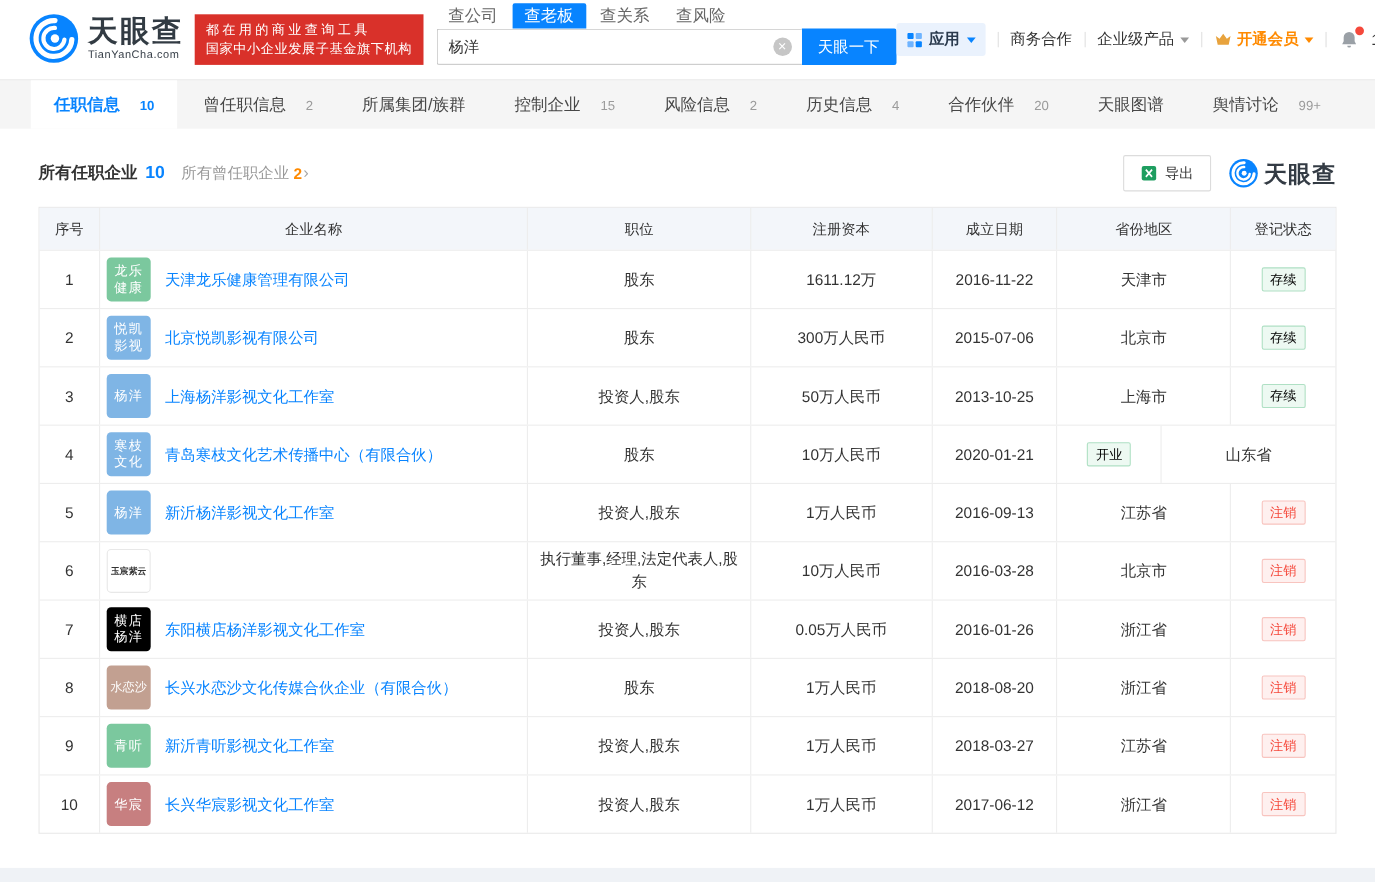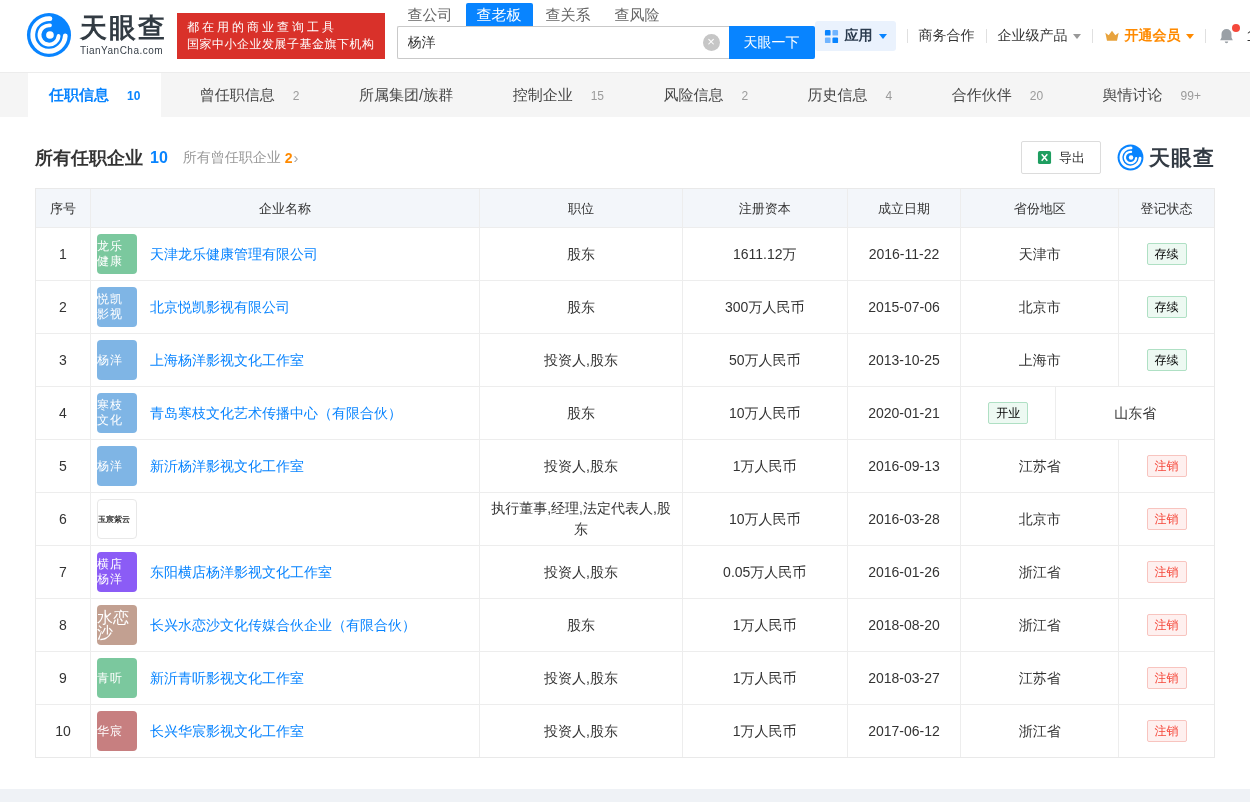--- a/index.html
+++ b/index.html
@@ -46,43 +46,43 @@
   
   .page-tabs { display:flex; justify-content:space-between; background:#F5F5F5; border-top:1px solid #ECECEC; height:45px; padding:0 28px; }
   .ptab { display:flex; align-items:center; gap:18px; padding:0 21px; font-size:15px; color:#474747; cursor:pointer; }
   .ptab .pc { font-size:12px; color:#9B9B9B; margin-top:1px; }
   .ptab.active { background:#fff; color:#0884FF; font-weight:bold; }
   .ptab.active .pc { color:#0884FF; }
 
   
   main { padding:0 35px; background:#fff; }
   .section-head { display:flex; align-items:center; margin:24px 0 14px; }
-  .sec-title { font-size:18px; font-weight:bold; color:#333; }
+  .sec-title { font-size:15px; font-weight:bold; color:#333; }
   .sec-count { font-size:16px; font-weight:bold; color:#0884FF; margin-left:7px; }
   .sec-link { margin-left:15px; font-size:14px; color:#999; cursor:pointer; display:flex; align-items:center; }
   .sec-link b { color:#FF8A00; margin-left:4px; font-weight:bold; }
   .sec-link .chev { font-style:normal; color:#A7A7A7; margin-left:1px; font-size:15px; }
   .head-right { margin-left:auto; display:flex; align-items:center; gap:16px; }
   .export-btn { display:flex; align-items:center; gap:7px; background:#fff; border:1px solid #DCDCDC; border-radius:2px; height:33px; padding:0 15px; font-size:13px; color:#333; cursor:pointer; }
   .wm-logo { display:flex; align-items:center; gap:5px; }
   .wm-logo svg { width:27px; height:27px; }
   .wm-text { font-size:21px; font-weight:bold; color:#333B44; letter-spacing:1px; }
 
   
   .table { border:1px solid #E9E9E9; }
   .thead { display:flex; background:#F3F6FA; }
   .cell { display:flex; align-items:center; justify-content:center; border-right:1px solid #EDEDED; padding:4px 10px; text-align:center; font-size:14px; color:#333; line-height:21px; }
   .cell:last-child { border-right:none; }
   .thead .cell { height:38px; font-size:13px; padding:0 10px; }
   .c0 { width:55px; } .c1 { width:390px; } .c2 { width:203px; } .c3 { width:165px; }
   .c4 { width:114px; } .c5 { width:158px; } .c6 { width:95px; }
   .trow { display:flex; border-top:1px solid #EDEDED; min-height:53px; }
   .cell.company { justify-content:flex-start; text-align:left; padding-left:6px; gap:13px; }
-  .avatar { width:40px; height:40px; border-radius:4px; color:#fff; font-size:12px; display:flex; flex-direction:column; align-items:flex-start; justify-content:center; line-height:15px; flex-shrink:0; letter-spacing:1px; }
-  .avatar.mid { font-size:16px; letter-spacing:0; }
+  .avatar { width:40px; height:40px; border-radius:4px; color:#fff; font-size:12px; display:flex; flex-direction:column; align-items:center; justify-content:center; line-height:15px; flex-shrink:0; letter-spacing:1px; }
+  .avatar.mid { font-size:11px; letter-spacing:0; }
   .avatar.outline { background:#fff; border:1px solid #E8E8E8; color:#333; font-size:8px; font-weight:bold; letter-spacing:0; }
   .clink { color:#0884FF; font-size:14px; }
   .badge { font-size:12px; padding:4px 7px; border-radius:2px; border:1px solid; line-height:1; }
   .badge.green { color:#000000; background:#EDF9F2; border-color:#AFE0C4; }
   .badge.red { color:#F5483B; background:#FEF0EF; border-color:#F8C4BF; }
 
   .footer-strip { position:absolute; bottom:0; left:0; right:0; height:13px; background:#EFF2F6; }
 </style>
 </head>
 <body>
@@ -182,20 +182,23 @@
       <span class="pl">风险信息</span>
       <span class="pc">2</span>
     </div>
     <div class="ptab">
       <span class="pl">历史信息</span>
       <span class="pc">4</span>
     </div>
     <div class="ptab">
       <span class="pl">合作伙伴</span>
       <span class="pc">20</span>
+    </div>
+    <div class="ptab">
+      <span class="pl">天眼图谱</span>
     </div>
     <div class="ptab">
       <span class="pl">舆情讨论</span>
       <span class="pc">99+</span>
     </div>
   </nav>
 
 <main>
   <div class="section-head">
     <span class="sec-title">所有任职企业</span>
@@ -330,21 +333,21 @@
           <div class="cell c3">10万人民币</div>
           <div class="cell c4">2016-03-28</div>
           <div class="cell c5">北京市</div>
           <div class="cell c6">
             <span class="badge red">注销</span>
           </div>
         </div>
         <div class="trow">
           <div class="cell c0">7</div>
           <div class="cell c1 company">
-            <div class="avatar" style="background: #8b5cf6;">
+            <div class="avatar" style="background: #000000;">
               <div>横店</div>
               <div>杨洋</div>
             </div>
             <a class="clink">东阳横店杨洋影视文化工作室</a>
           </div>
           <div class="cell c2">投资人,股东</div>
           <div class="cell c3">0.05万人民币</div>
           <div class="cell c4">2016-01-26</div>
           <div class="cell c5">浙江省</div>
           <div class="cell c6">

